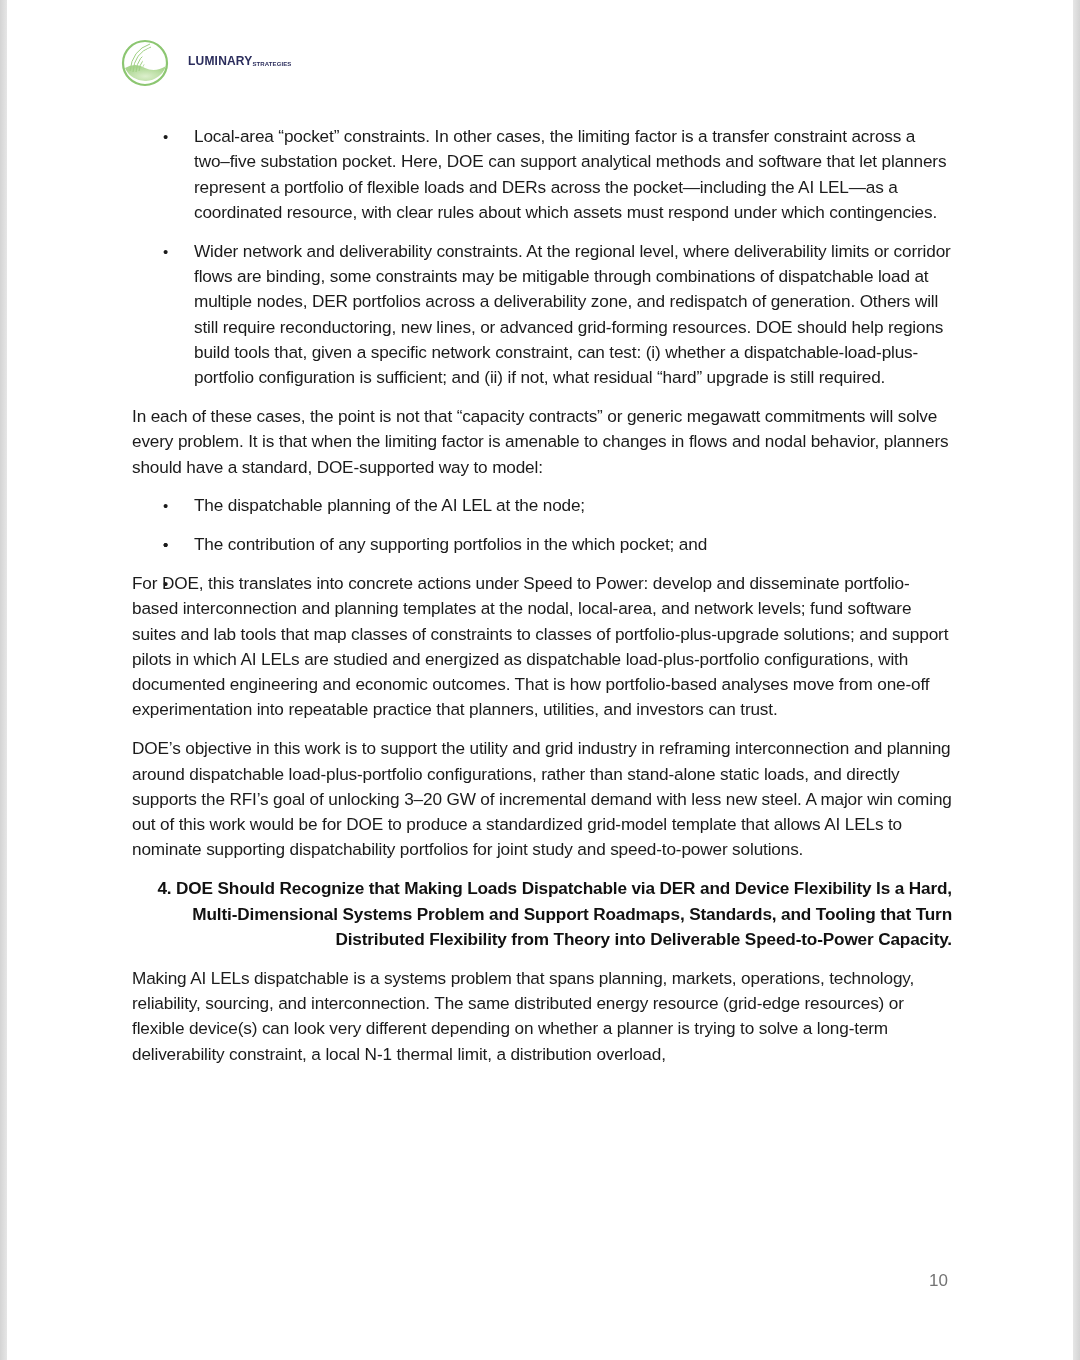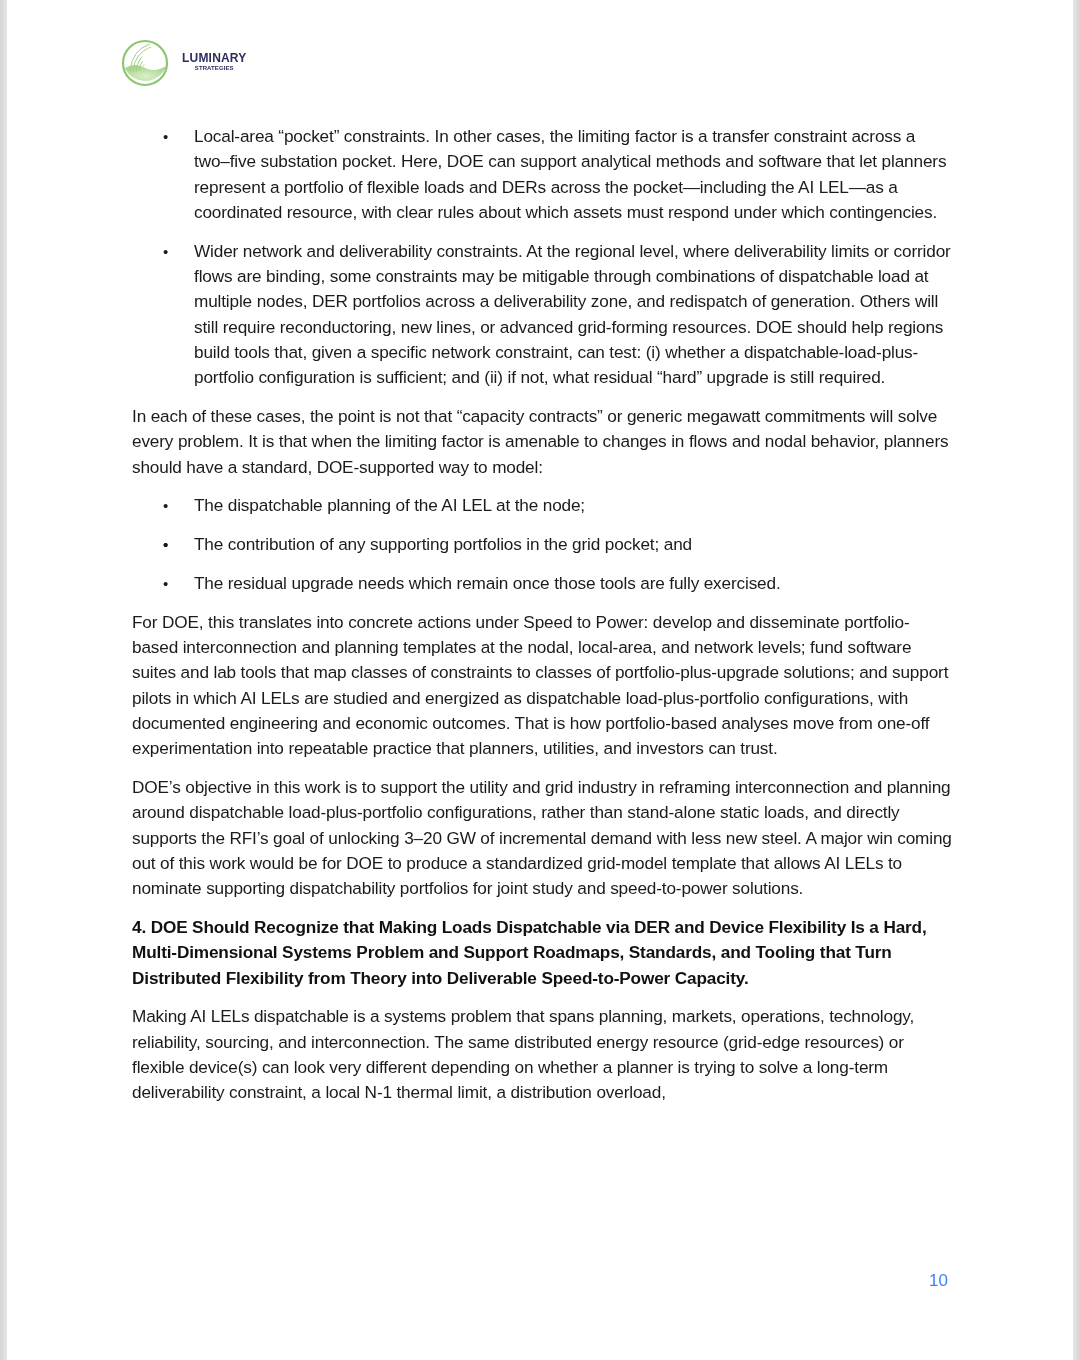--- a/index.html
+++ b/index.html
@@ -26,25 +26,25 @@
     .logo {
       position: absolute;
       left: 120px;
       top: 38px;
       height: 50px;
       display: flex;
       align-items: center;
     }
     .logo svg { display: block; }
     .logo-text {
-      margin-left: 12px;
+      margin-left: 18px;
       margin-top: -4px;
       display: flex;
-      flex-direction: column;
-      align-items: center;
+      flex-direction: row;
+      align-items: flex-end;
       line-height: 1;
     }
     .logo-name {
       font-family: "Liberation Sans", sans-serif;
       font-weight: bold;
       font-size: 12px;
       color: #2b2d5c;
       letter-spacing: 0.2px;
     }
     .logo-sub {
@@ -80,29 +80,30 @@
     ul.bullets li .dot {
       position: absolute;
       left: 31px;
       top: 0;
       font-size: 15px;
     }
     ul.bullets.first li:last-child { margin-bottom: 13.5px; }
     .heading {
       font-weight: bold;
       color: #111;
+      text-align: right;
     }
     .page-number {
       position: absolute;
       left: 920px;
       top: 1271px;
       width: 28px;
       text-align: right;
       font-size: 17px;
-      color: #3b82f6;
+      color: #737373;
     }
   </style>
 </head>
 <body>
 
 <div class="edge-left"></div>
 <div class="edge-right"></div>
 
 <div class="logo">
   <span>
@@ -146,25 +147,24 @@
   <ul class="bullets">
     <li>
       <span class="dot">•</span>
       <span>The dispatchable planning of the AI LEL at the node;</span>
     </li>
     <li>
       <span class="dot">•</span>
     </li>
     <li>
       <span class="dot">•</span>
-      <span>The contribution of any supporting portfolios in the grid pocket; and</span>
+      <span>The contribution of any supporting portfolios in the which pocket; and</span>
     </li>
     <li>
       <span class="dot">•</span>
-      <span>The residual upgrade needs which remain once those tools are fully exercised.</span>
     </li>
   </ul>
 
   <p>For DOE, this translates into concrete actions under Speed to Power: develop and disseminate portfolio-based interconnection and planning templates at the nodal, local-area, and network levels; fund software suites and lab tools that map classes of constraints to classes of portfolio-plus-upgrade solutions; and support pilots in which AI LELs are studied and energized as dispatchable load-plus-portfolio configurations, with documented engineering and economic outcomes. That is how portfolio-based analyses move from one-off experimentation into repeatable practice that planners, utilities, and investors can trust.</p>
   <p>DOE’s objective in this work is to support the utility and grid industry in reframing interconnection and planning around dispatchable load-plus-portfolio configurations, rather than stand-alone static loads, and directly supports the RFI’s goal of unlocking 3–20 GW of incremental demand with less new steel. A major win coming out of this work would be for DOE to produce a standardized grid-model template that allows AI LELs to nominate supporting dispatchability portfolios for joint study and speed-to-power solutions.</p>
   <p class="heading">4. DOE Should Recognize that Making Loads Dispatchable via DER and Device Flexibility Is a Hard, Multi-Dimensional Systems Problem and Support Roadmaps, Standards, and Tooling that Turn Distributed Flexibility from Theory into Deliverable Speed-to-Power Capacity.</p>
   <p>Making AI LELs dispatchable is a systems problem that spans planning, markets, operations, technology, reliability, sourcing, and interconnection. The same distributed energy resource (grid-edge resources) or flexible device(s) can look very different depending on whether a planner is trying to solve a long-term deliverability constraint, a local N-1 thermal limit, a distribution overload,</p>
 </div>
 
 <div class="page-number">10</div>

